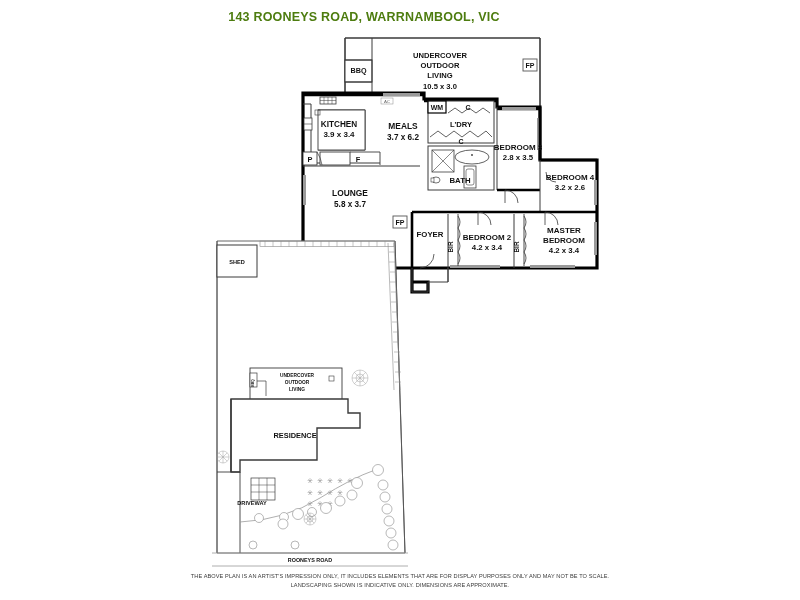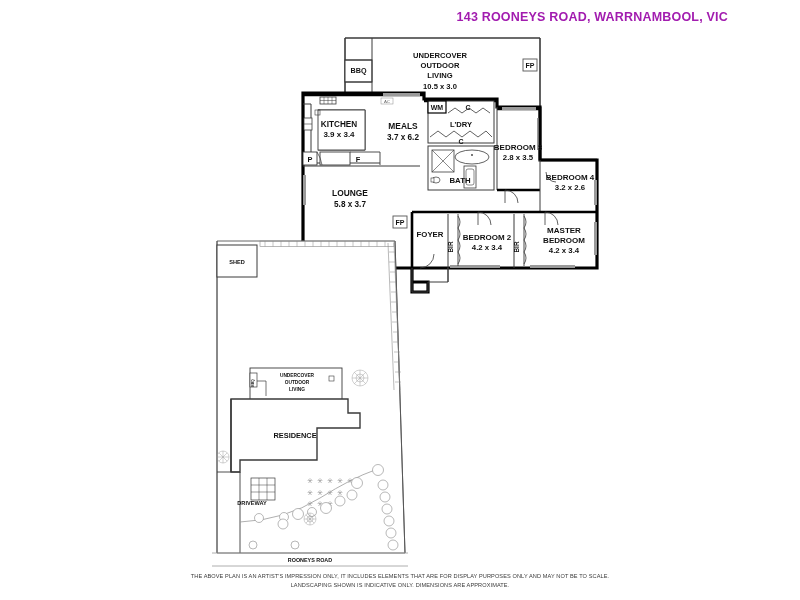--- a/index.html
+++ b/index.html
@@ -20,25 +20,25 @@
     position: relative;
     width: 800px;
     height: 600px;
     background: #ffffff;
   }
   #title {
     position: absolute;
     left: 0;
     top: 10px;
     width: 728px;
-    text-align: right;
+    text-align: center;
     font-size: 12.5px;
     font-weight: bold;
     letter-spacing: 0.2px;
-    color: #a21caf;
+    color: #4d7c0f;
   }
   #plan-svg {
     position: absolute;
     left: 0;
     top: 0;
   }
   #disclaimer {
     position: absolute;
     left: 0;
     top: 572px;

